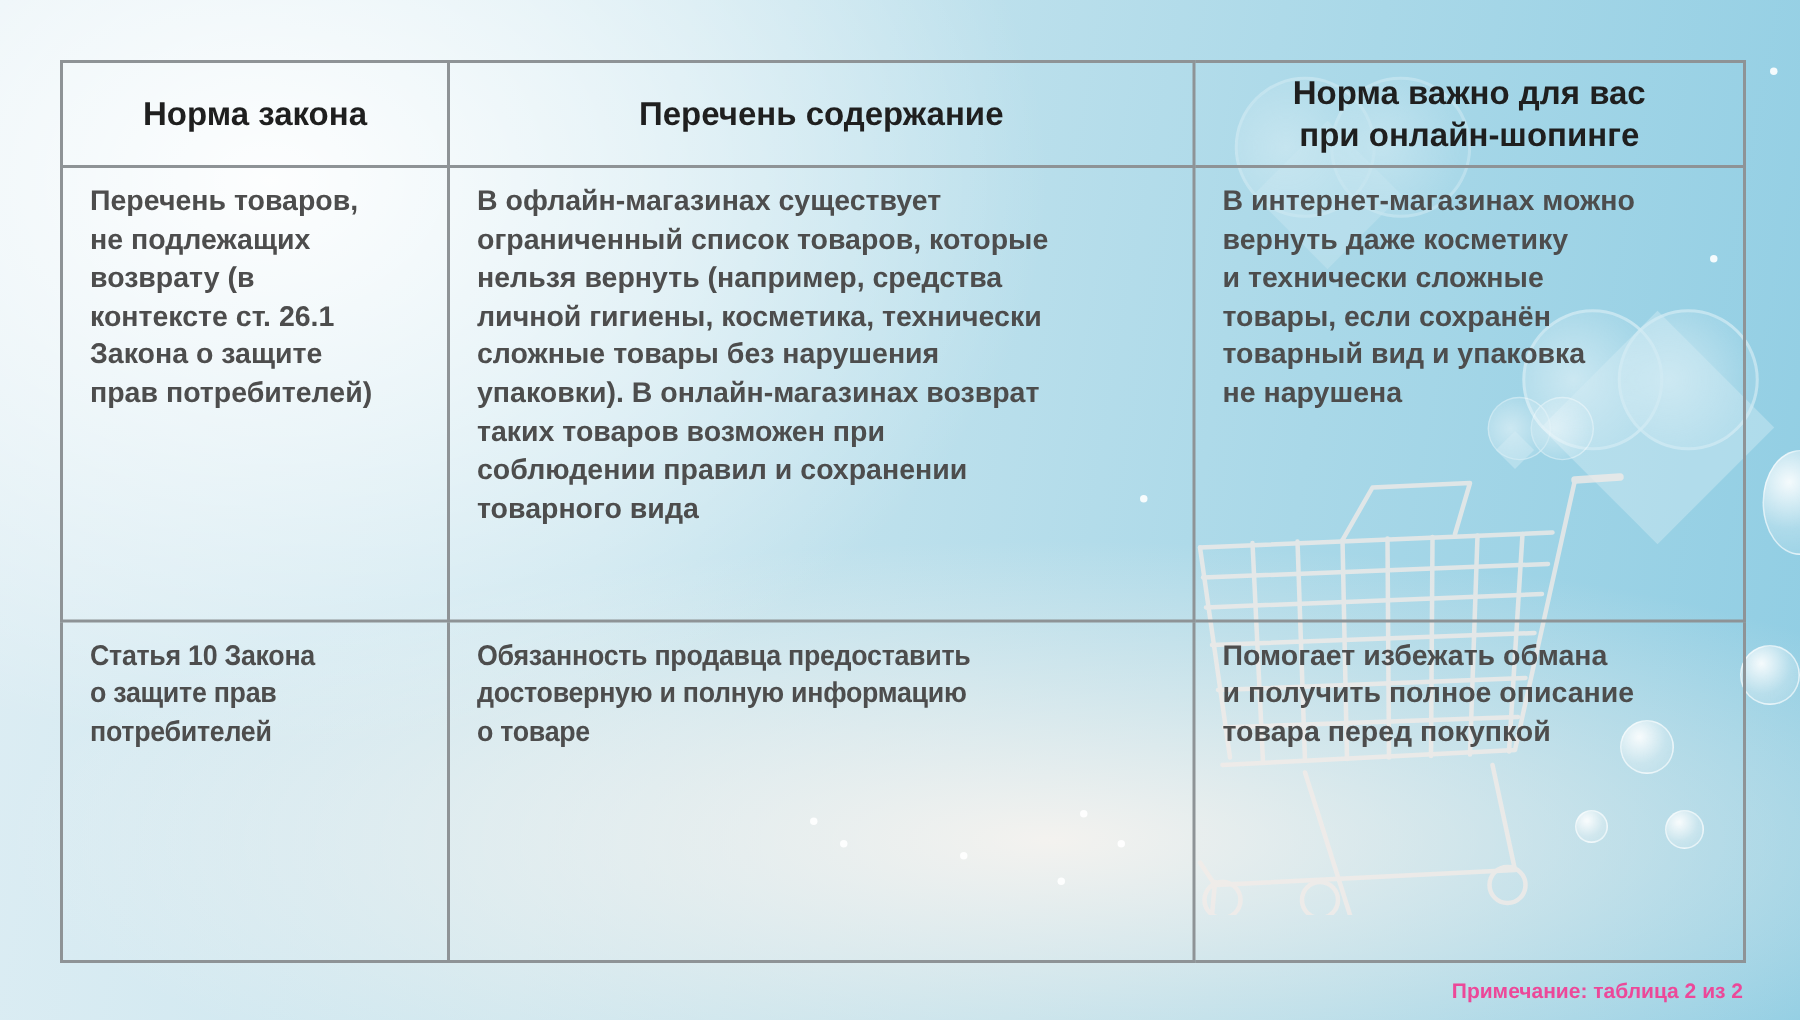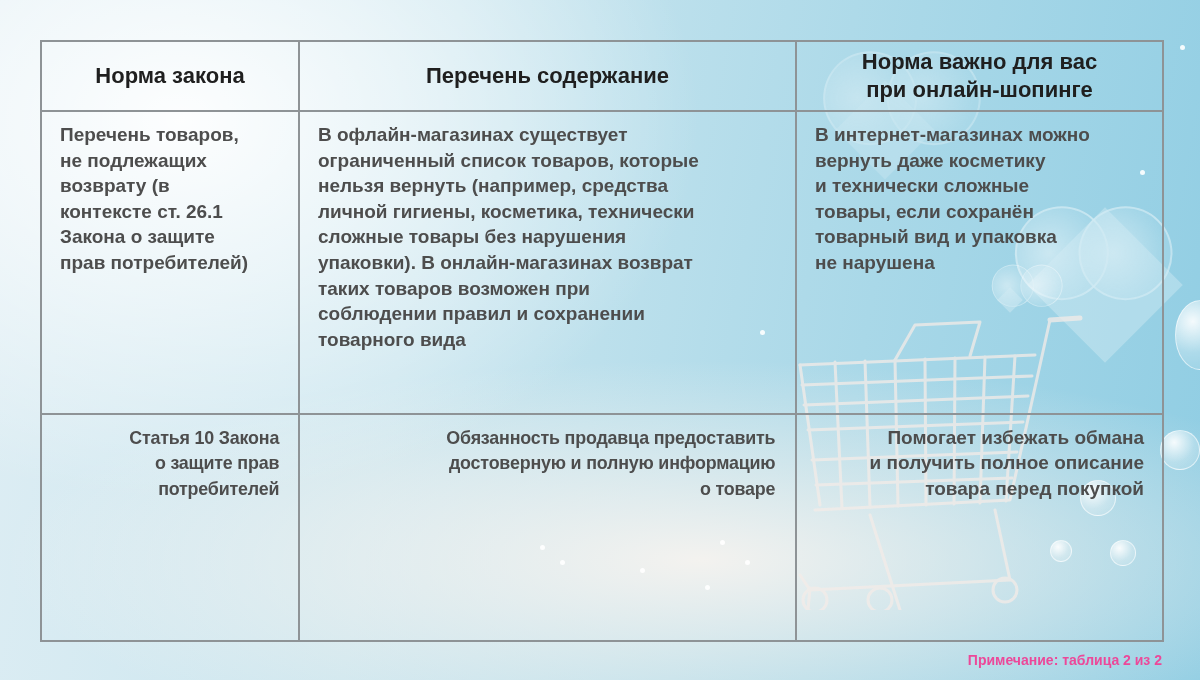--- a/index.html
+++ b/index.html
@@ -73,21 +73,21 @@
     .law-table td {
       font-size: 19px;
       font-weight: bold;
       line-height: 25.6px;
       padding: 10px 18px 0 18px;
     }
     .col1 { width: 258px; }
     .col2 { width: 497px; }
     .col3 { width: 367px; }
     tr.row1 td { height: 285px; }
-    tr.row2 td { height: 214px; text-align: right; }
+    tr.row2 td { height: 214px; }
     .cell-text { display: block; white-space: pre-line; }
     .row2 .cell-text.condensed { letter-spacing: -0.2px; font-weight: bold; transform: scaleX(0.94); transform-origin: left top; width: 106%; }
 
     .footnote {
       position: absolute;
       right: 38px; top: 652px;
       font-size: 14px; font-weight: bold;
       color: #ec4899;
       z-index: 2;
     }

